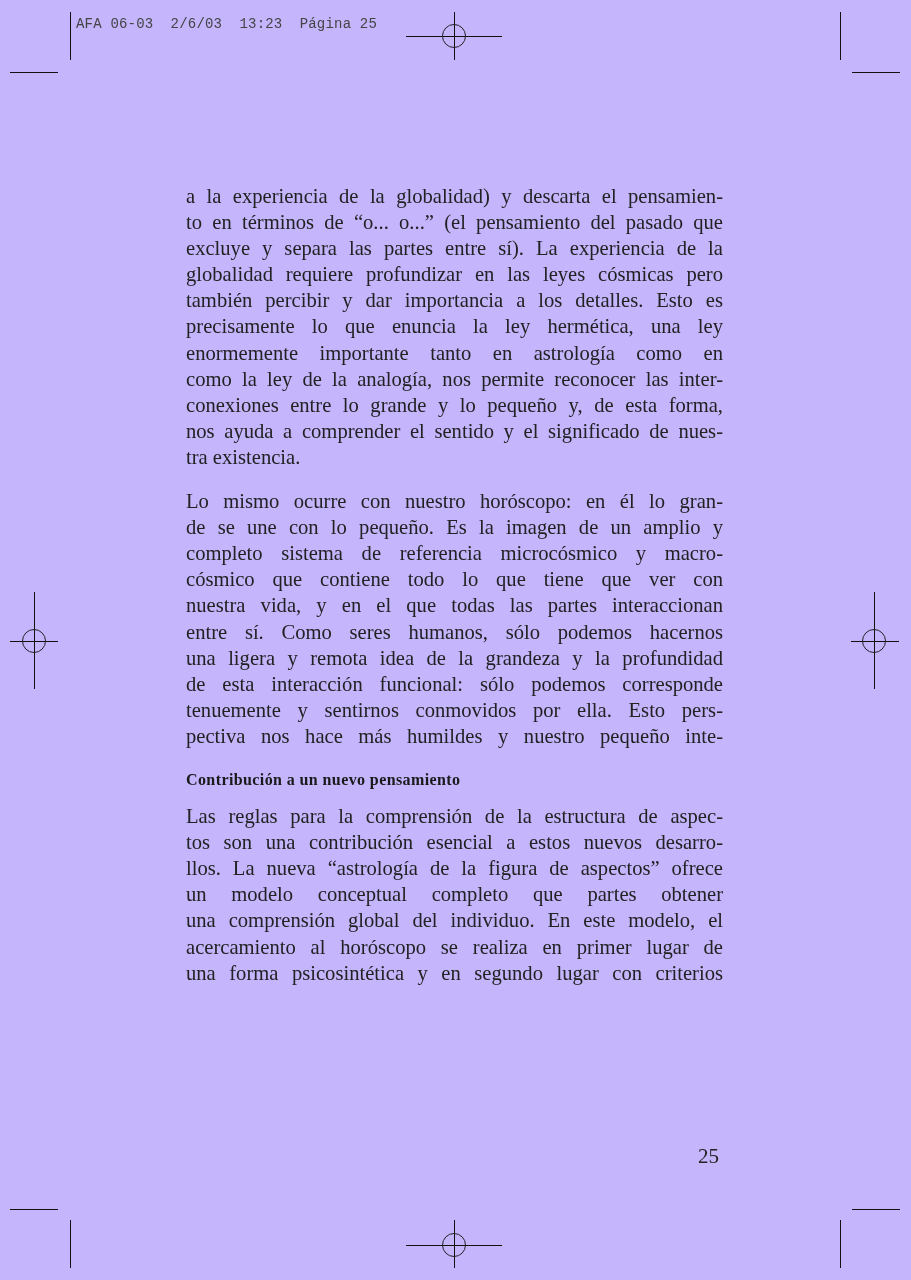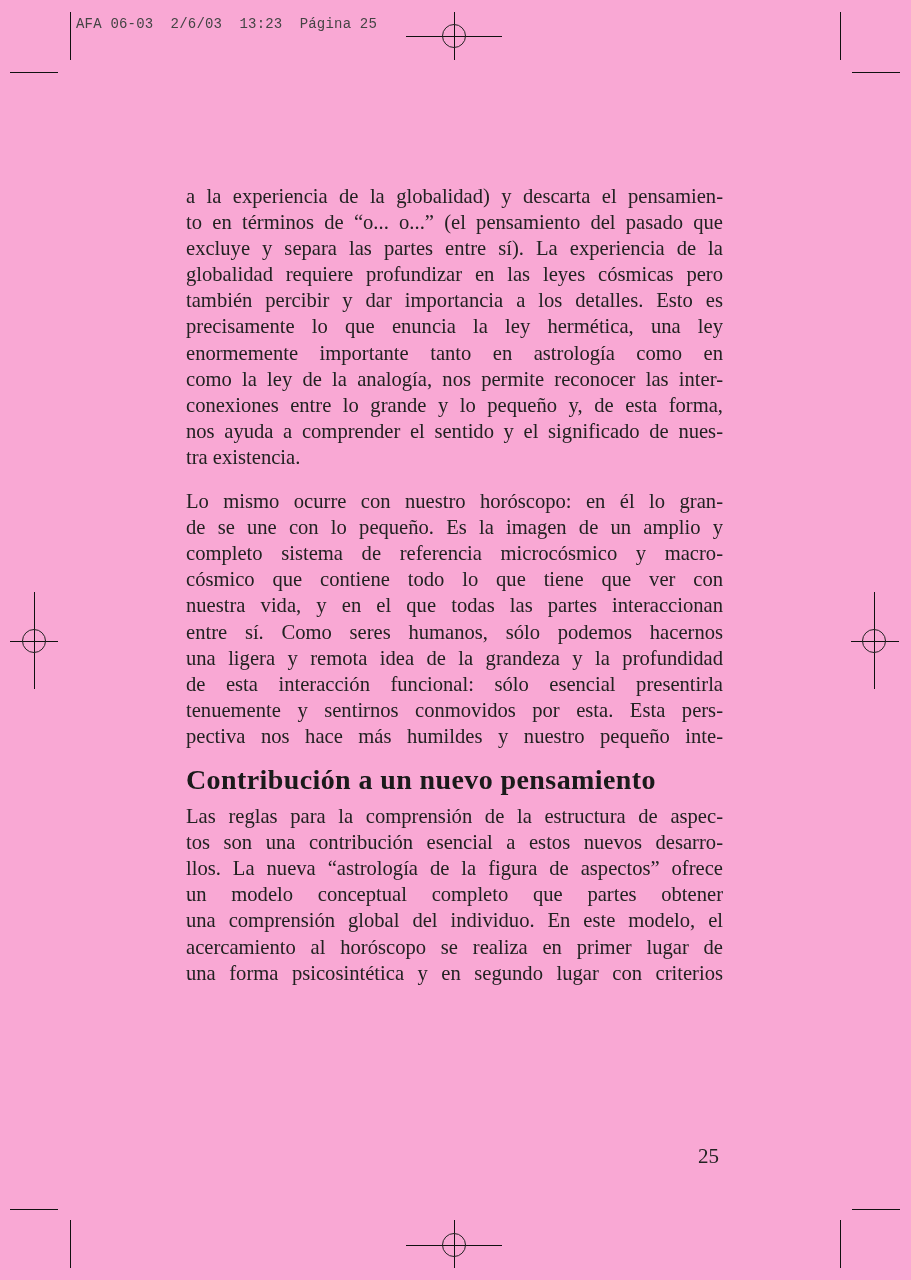--- a/index.html
+++ b/index.html
@@ -1,38 +1,38 @@
 <!DOCTYPE html>
 <html><head>
   <meta charset="utf-8">
   <style>
     html, body { margin: 0; padding: 0; background: #ffffff; }
     body { width: 911px; height: 1280px; position: relative; overflow: hidden; }
-    .page { position: absolute; left: 0; top: 0; width: 911px; height: 1280px; background: #f9a8d4; }
+    .page { position: absolute; left: 0; top: 0; width: 911px; height: 1280px; background: #c4b5fd; }
 
     .slug {
       position: absolute; left: 76px; top: 16px;
       font-family: "Liberation Mono", "DejaVu Sans Mono", monospace;
       font-size: 14px; color: #444; white-space: pre; letter-spacing: 0.2px;
     }
 
     .mark { position: absolute; background: #111; }
     .reg { position: absolute; width: 24px; height: 24px; border: 1px solid #222; border-radius: 50%; box-sizing: border-box; }
 
     .body-text {
       position: absolute; left: 186px; top: 183px; width: 537px;
       font-family: "Liberation Serif", "DejaVu Serif", serif;
       font-size: 20.6px; line-height: 26.1px; color: #222;
       text-align: justify; text-align-last: left;
     }
     .line { display: block; text-align: justify; text-align-last: justify; white-space: nowrap; }
     .line.last { text-align-last: left; }
     .para { margin: 0 0 18px 0; }
     .heading {
-      font-weight: bold; font-size: 28px; margin: 6px 0 10px 0; letter-spacing: 0.4px;
+      font-weight: bold; font-size: 16px; margin: 6px 0 10px 0; letter-spacing: 0.4px;
       color: #1a1a1a;
     }
     .folio {
       position: absolute; left: 698px; top: 1144px;
       font-family: "Liberation Serif", "DejaVu Serif", serif;
       font-size: 21px; color: #222;
     }
   </style>
 </head>
 <body>
@@ -90,22 +90,22 @@
     </div>
 
     <div class="para">
       <span class="line">Lo mismo ocurre con nuestro horóscopo: en él lo gran-</span>
       <span class="line">de se une con lo pequeño. Es la imagen de un amplio y</span>
       <span class="line">completo sistema de referencia microcósmico y macro-</span>
       <span class="line">cósmico que contiene todo lo que tiene que ver con</span>
       <span class="line">nuestra vida, y en el que todas las partes interaccionan</span>
       <span class="line">entre sí. Como seres humanos, sólo podemos hacernos</span>
       <span class="line">una ligera y remota idea de la grandeza y la profundidad</span>
-      <span class="line">de esta interacción funcional: sólo esencial presentirla</span>
-      <span class="line">tenuemente y sentirnos conmovidos por esta. Esta pers-</span>
+      <span class="line">de esta interacción funcional: sólo podemos corresponde</span>
+      <span class="line">tenuemente y sentirnos conmovidos por ella. Esto pers-</span>
       <span class="line">pectiva nos hace más humildes y nuestro pequeño inte-</span>
     </div>
 
     <div class="heading">Contribución a un nuevo pensamiento</div>
 
     <div class="para">
       <span class="line">Las reglas para la comprensión de la estructura de aspec-</span>
       <span class="line">tos son una contribución esencial a estos nuevos desarro-</span>
       <span class="line">llos. La nueva “astrología de la figura de aspectos” ofrece</span>
       <span class="line">un modelo conceptual completo que partes obtener</span>

